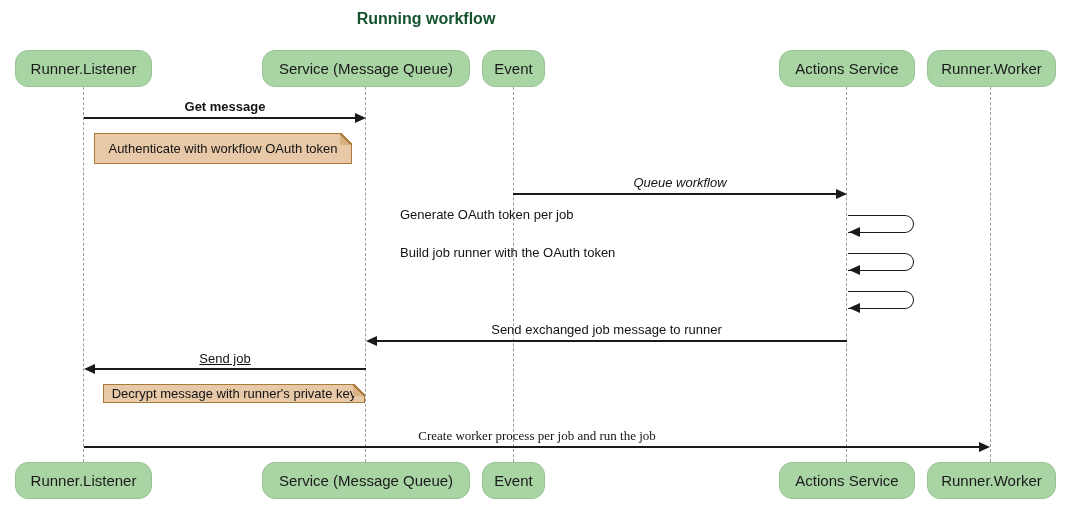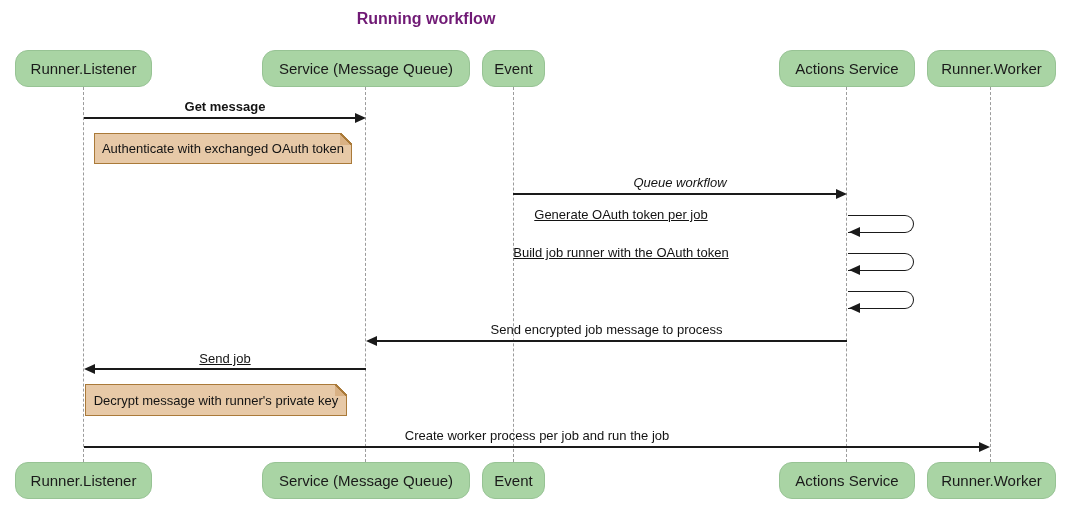--- a/index.html
+++ b/index.html
@@ -3,40 +3,40 @@
 <meta charset="utf-8">
 <style>
   html,body{margin:0;padding:0;background:#ffffff;}
   .stage{
     position:relative;width:1072px;height:523px;background:#ffffff;
     font-family:"Liberation Sans","DejaVu Sans",sans-serif;color:#131313;
     overflow:hidden;
   }
   .title{
     position:absolute;left:0;top:10px;width:852px;text-align:center;
-    font-size:16px;font-weight:bold;color:#701a75;
+    font-size:16px;font-weight:bold;color:#14532d;
   }
   .participant{
     position:absolute;height:37px;background:#a9d4a4;border:1px solid #97c394;
     border-radius:13px;display:flex;align-items:center;justify-content:center;
     font-size:15px;color:#1a1a1a;box-sizing:border-box;white-space:nowrap;
   }
   .lifeline{
     position:absolute;top:87px;height:375px;width:0;
     border-left:1px dashed #9c9c9c;
   }
   .msg-line{
     position:absolute;height:1.5px;background:#1a1a1a;
   }
   .msg-label{
     position:absolute;font-size:13px;color:#131313;white-space:nowrap;
     height:16px;line-height:16px;
   }
   .center{text-align:center;}
-  .right{text-align:center;text-decoration:underline;}
+  .right{text-align:left;}
   .arrow-r{
     position:absolute;width:0;height:0;
     border-top:5px solid transparent;border-bottom:5px solid transparent;
     border-left:11px solid #1a1a1a;
   }
   .arrow-l{
     position:absolute;width:0;height:0;
     border-top:5px solid transparent;border-bottom:5px solid transparent;
     border-right:11px solid #1a1a1a;
   }
@@ -80,44 +80,44 @@
   <div class="participant" style="left:15px;top:462px;width:137px;">Runner.Listener</div>
   <div class="participant" style="left:262px;top:462px;width:208px;">Service (Message Queue)</div>
   <div class="participant" style="left:482px;top:462px;width:63px;">Event</div>
   <div class="participant" style="left:779px;top:462px;width:136px;">Actions Service</div>
   <div class="participant" style="left:927px;top:462px;width:129px;">Runner.Worker</div>
 
   <div class="msg-label center" style="left:84px;top:99px;width:282px;font-weight:bold;">Get message</div>
   <div class="msg-line" style="left:84px;top:117px;width:272px;"></div>
   <div class="arrow-r" style="left:355px;top:113px;"></div>
 
-  <div class="note" style="left:94px;top:133px;width:258px;height:31px;">Authenticate with exchanged OAuth token</div>
+  <div class="note" style="left:94px;top:133px;width:258px;height:31px;">Authenticate with workflow OAuth token</div>
 
   <div class="msg-label center" style="left:513px;top:175px;width:334px;font-style:italic;">Queue workflow</div>
   <div class="msg-line" style="left:513px;top:193px;width:324px;"></div>
   <div class="arrow-r" style="left:836px;top:189px;"></div>
 
   <div class="msg-label right" style="left:400px;top:207px;width:442px;">Generate OAuth token per job</div>
   <div class="loop" style="left:848px;top:215px;"></div>
   <div class="arrow-l" style="left:849px;top:226.5px;"></div>
 
   <div class="msg-label right" style="left:400px;top:245px;width:442px;">Build job runner with the OAuth token</div>
   <div class="loop" style="left:848px;top:253px;"></div>
   <div class="arrow-l" style="left:849px;top:264.5px;"></div>
 
   <div class="loop" style="left:848px;top:291px;"></div>
   <div class="arrow-l" style="left:849px;top:302.5px;"></div>
 
-  <div class="msg-label center" style="left:366px;top:322px;width:481px;">Send encrypted job message to process</div>
+  <div class="msg-label center" style="left:366px;top:322px;width:481px;">Send exchanged job message to runner</div>
   <div class="msg-line" style="left:376px;top:340px;width:471px;"></div>
   <div class="arrow-l" style="left:366px;top:336px;"></div>
 
   <div class="msg-label center" style="left:84px;top:351px;width:282px;text-decoration:underline;">Send job</div>
   <div class="msg-line" style="left:94px;top:368px;width:272px;"></div>
   <div class="arrow-l" style="left:84px;top:364px;"></div>
 
-  <div class="note" style="left:85px;top:384px;width:262px;height:32px;">Decrypt message with runner's private key</div>
+  <div class="note" style="left:103px;top:384px;width:262px;height:19px;">Decrypt message with runner's private key</div>
 
-  <div class="msg-label center" style="left:84px;top:428px;width:906px;">Create worker process per job and run the job</div>
+  <div class="msg-label center" style="left:84px;top:428px;width:906px;font-family:Liberation Serif, serif;">Create worker process per job and run the job</div>
   <div class="msg-line" style="left:84px;top:446px;width:896px;"></div>
   <div class="arrow-r" style="left:979px;top:442px;"></div>
 
 </div>
 
 </body></html>

